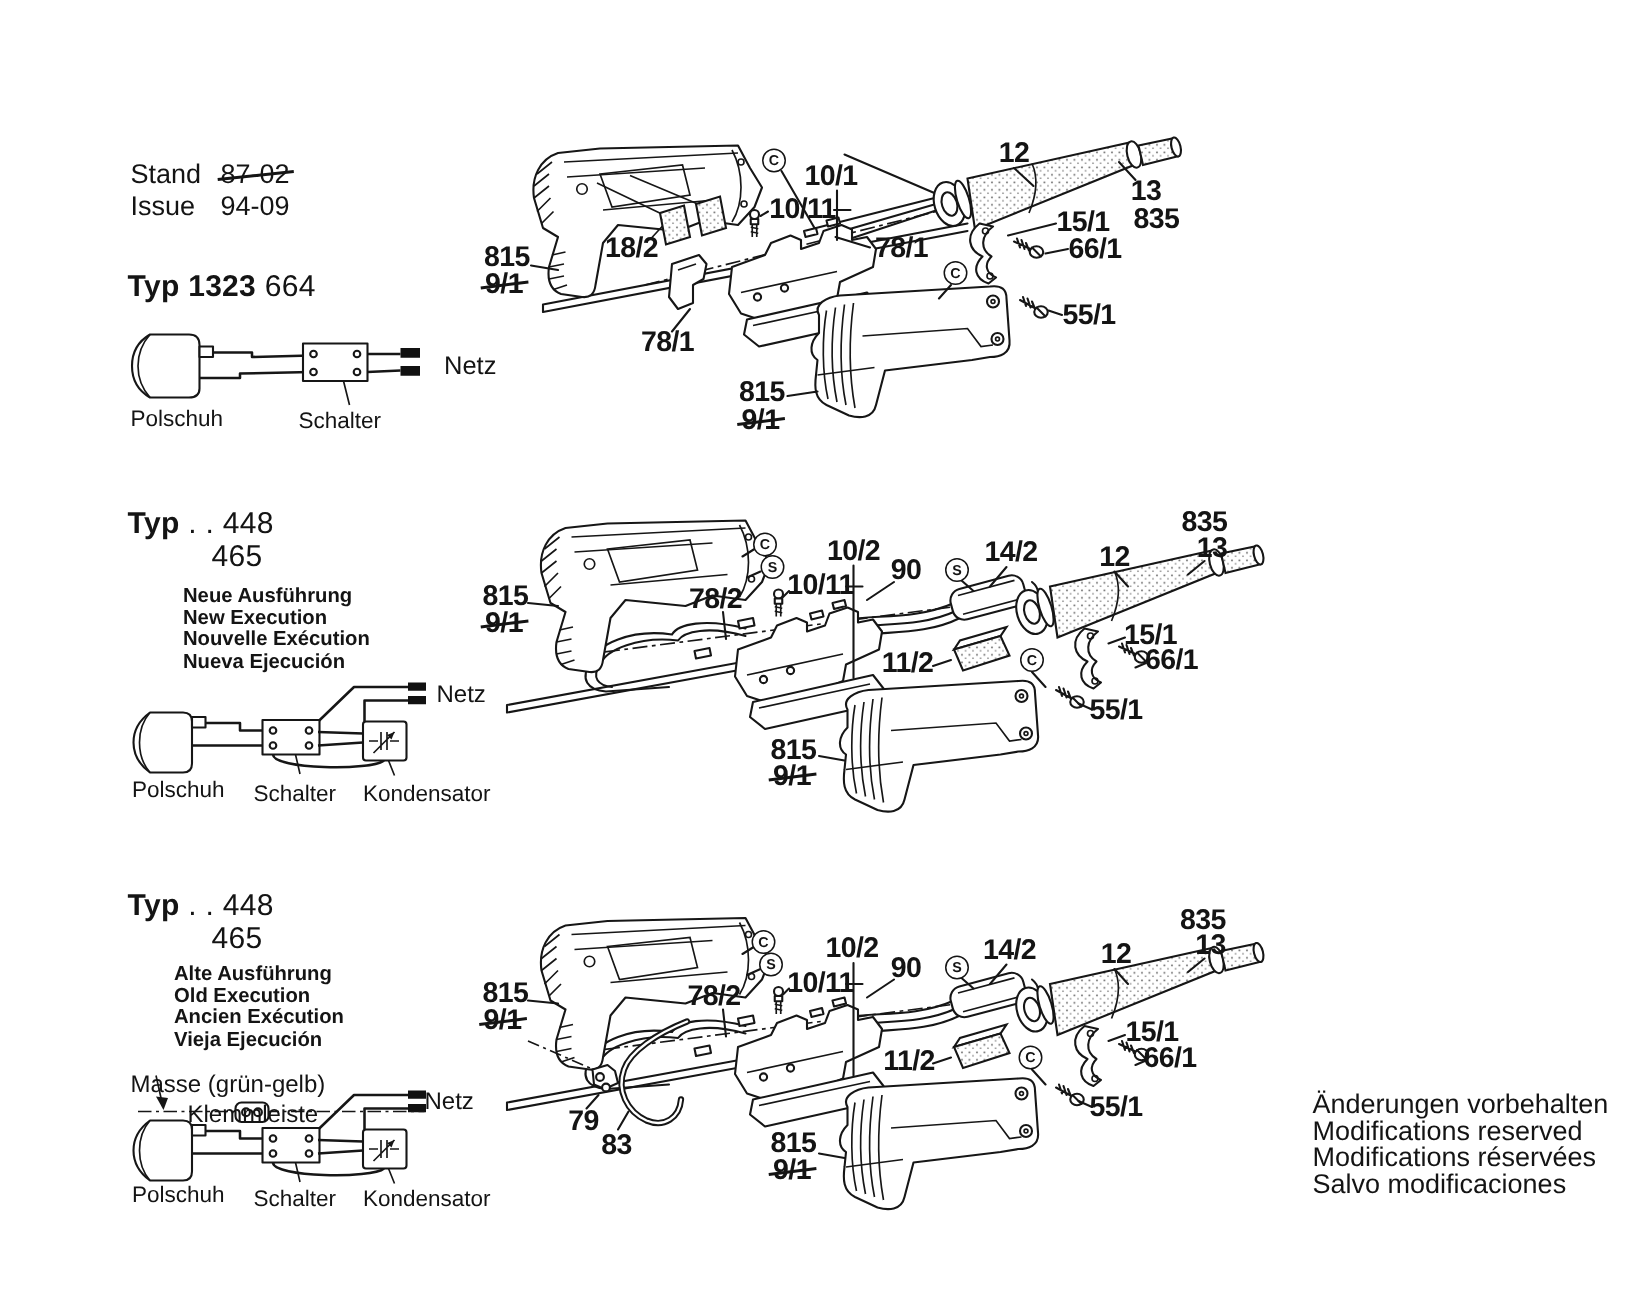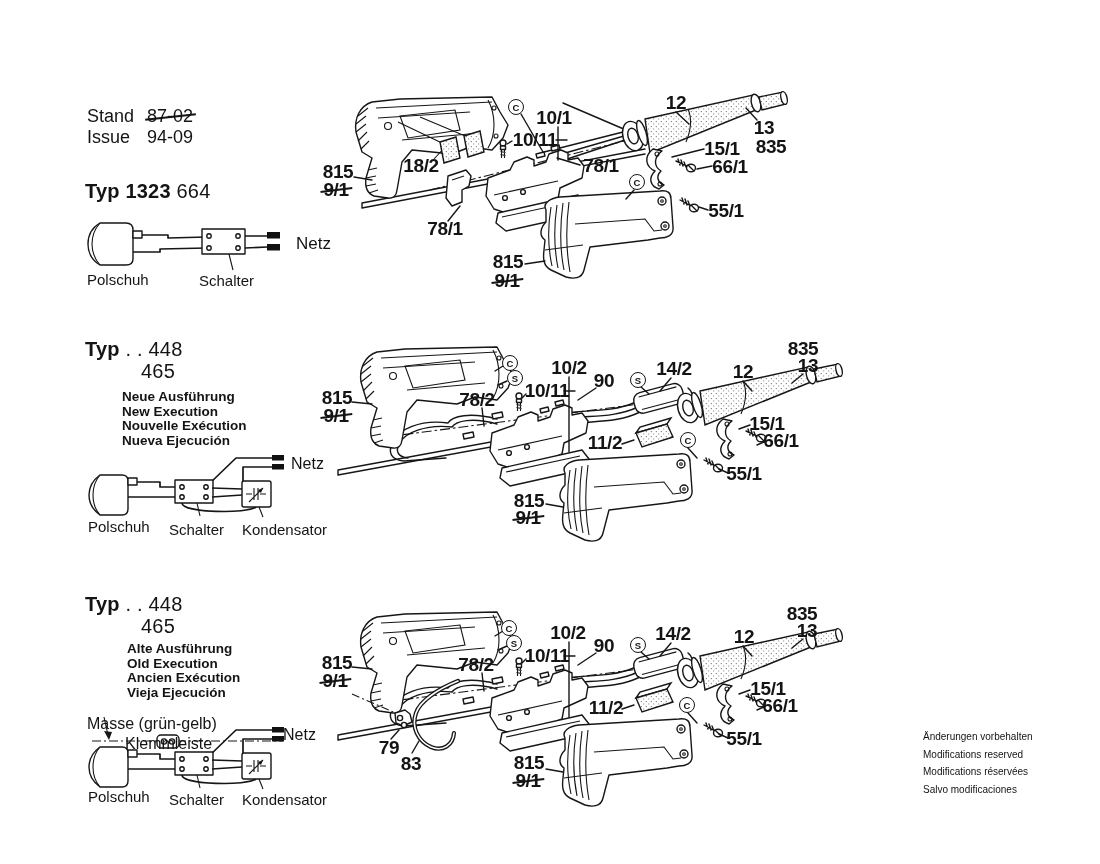--- a/index.html
+++ b/index.html
@@ -22,21 +22,21 @@
   .netz{position:absolute;font-weight:400;white-space:nowrap;}
   .typ-big{position:absolute;font-size:20px;white-space:nowrap;letter-spacing:0.2px;}
   .typ-big b{letter-spacing:0.2px;}
   .meta{position:absolute;font-size:18px;white-space:nowrap;}
   .meta .hl{display:inline-block;width:55px;}
   .sv{position:relative;display:inline-block;}
   .sv::after{content:"";position:absolute;left:-4%;top:48%;width:110%;
       border-top:2.2px solid #141414;transform:rotate(-6deg);}
   .exec{position:absolute;font-size:13.5px;font-weight:700;line-height:14.5px;white-space:nowrap;margin-left:35px;}
   .boldlab{position:absolute;font-size:15.5px;font-weight:700;white-space:nowrap;margin-top:16px;}
-  .footer{position:absolute;font-size:10px;line-height:17.5px;white-space:nowrap;margin-left:48px;}
+  .footer{position:absolute;font-size:18px;line-height:17.5px;white-space:nowrap;}
 </style>
 </head>
 <body>
 
 <div class="page">
 
 <svg class="art" width="1100" height="864" viewBox="0 0 1100 864">
   <defs>
     <pattern id="stip" width="5" height="5" patternUnits="userSpaceOnUse">
       <rect width="5" height="5" fill="#fff"></rect>
@@ -293,21 +293,21 @@
   <div class="marker" style="left:510px;top:363px;">C</div>
   <div class="marker" style="left:515px;top:378px;">S</div>
   <div class="marker" style="left:638px;top:380px;">S</div>
   <div class="marker" style="left:688px;top:440px;">C</div>
 
   <div class="typ-big" style="left:85px;top:593px;">
     <b>Typ</b>
     <span>. . 448</span>
   </div>
   <div class="typ-big" style="left:141px;top:615px;">465</div>
-  <div class="exec" style="left:92px;top:642px;">
+  <div class="exec" style="left:81px;top:642px;">
     <div>Alte Ausführung</div>
     <div>Old Execution</div>
     <div>Ancien Exécution</div>
     <div>Vieja Ejecución</div>
   </div>
   <div class="boldlab" style="left:87px;top:699px;font-weight:400;font-size:16px;">Masse (grün-gelb)</div>
   <div class="boldlab" style="left:125px;top:719px;font-weight:400;font-size:16px;">Klemmleiste</div>
   <div class="lab" style="left:88px;top:788px;">Polschuh</div>
   <div class="lab" style="left:169px;top:791px;">Schalter</div>
   <div class="lab" style="left:242px;top:791px;">Kondensator</div>

